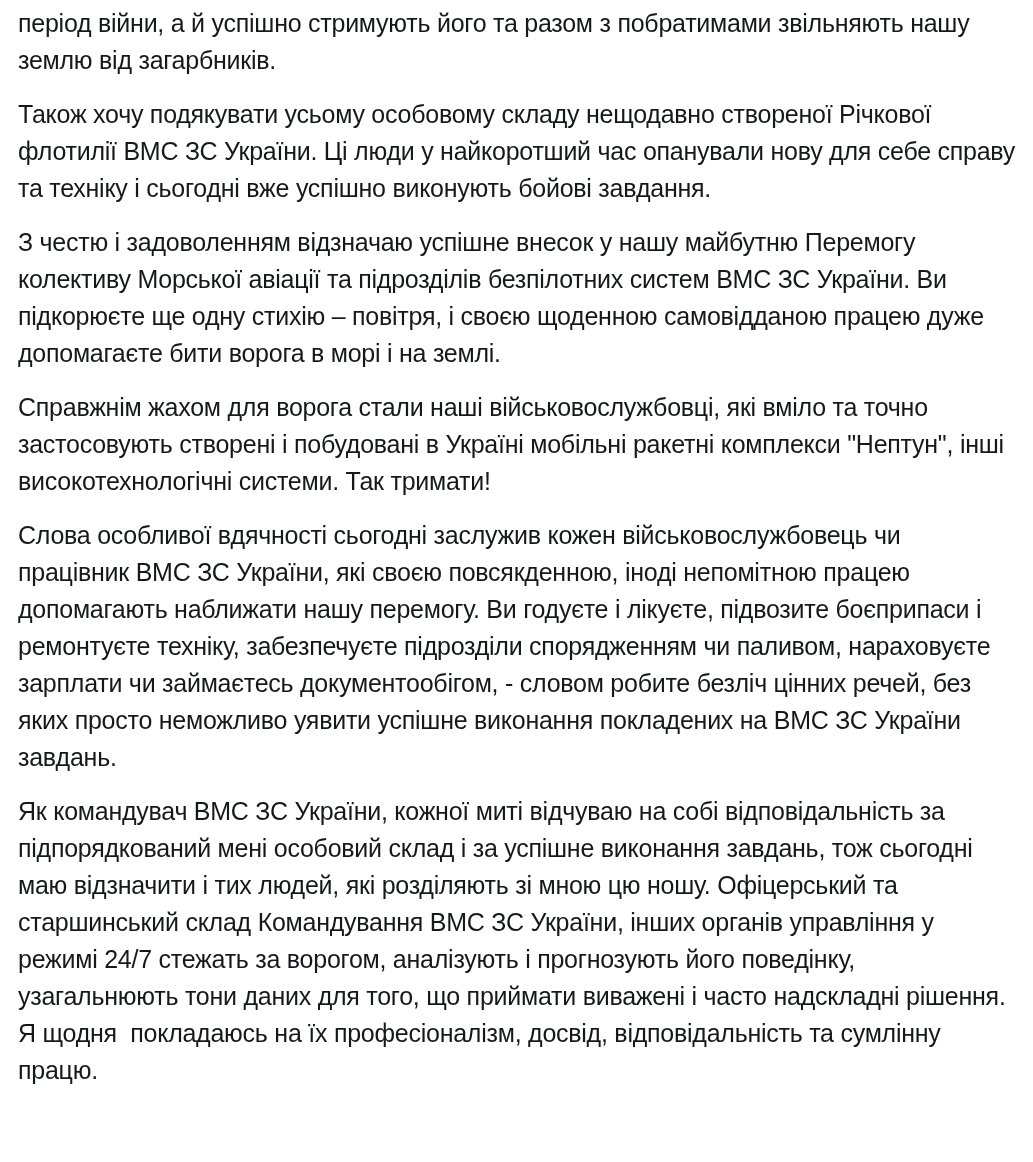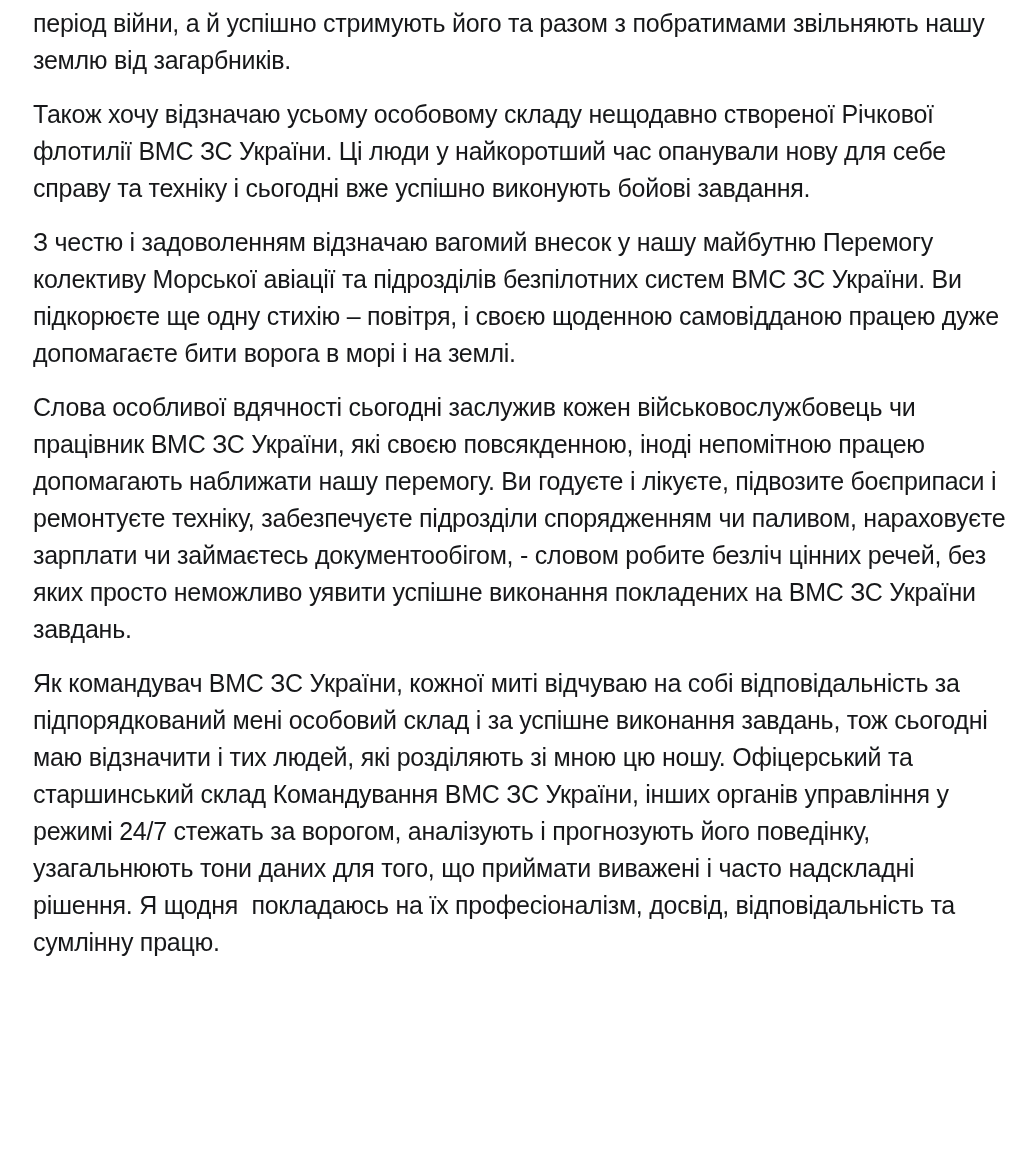--- a/index.html
+++ b/index.html
@@ -17,30 +17,31 @@
     width: 1033px;
     padding: 5px 16px 10px 18px;
     font-family: "Liberation Sans", "DejaVu Sans", sans-serif;
     font-size: 25px;
     line-height: 37px;
     letter-spacing: -0.25px;
     color: #17181a;
     text-align: left;
   }
   .article-body p {
-    margin: 0 0 17px 15px;
+    margin: 0 0 17px 0;
     max-width: 999px;
     white-space: pre-wrap;
   }
   .article-body p:last-child {
     margin-bottom: 0;
   }
 </style>
 </head>
 <body>
 
 <main class="article-body">
   <p>період війни, а й успішно стримують його та разом з побратимами звільняють нашу землю від загарбників.</p>
-  <p>Також хочу відзначаю усьому особовому складу нещодавно створеної Річкової флотилії ВМС ЗС України. Ці люди у найкоротший час опанували нову для себе справу та техніку і сьогодні вже успішно виконують бойові завдання.</p>
-  <p>З честю і задоволенням відзначаю вагомий внесок у нашу майбутню Перемогу колективу Морської авіації та підрозділів безпілотних систем ВМС ЗС України. Ви підкорюєте ще одну стихію – повітря, і своєю щоденною самовідданою працею дуже допомагаєте бити ворога в морі і на землі.</p>
+  <p>Також хочу подякувати усьому особовому складу нещодавно створеної Річкової флотилії ВМС ЗС України. Ці люди у найкоротший час опанували нову для себе справу та техніку і сьогодні вже успішно виконують бойові завдання.</p>
+  <p>З честю і задоволенням відзначаю успішне внесок у нашу майбутню Перемогу колективу Морської авіації та підрозділів безпілотних систем ВМС ЗС України. Ви підкорюєте ще одну стихію – повітря, і своєю щоденною самовідданою працею дуже допомагаєте бити ворога в морі і на землі.</p>
+  <p>Справжнім жахом для ворога стали наші військовослужбовці, які вміло та точно застосовують створені і побудовані в Україні мобільні ракетні комплекси "Нептун", інші високотехнологічні системи. Так тримати!</p>
   <p>Слова особливої вдячності сьогодні заслужив кожен військовослужбовець чи працівник ВМС ЗС України, які своєю повсякденною, іноді непомітною працею допомагають наближати нашу перемогу. Ви годуєте і лікуєте, підвозите боєприпаси і ремонтуєте техніку, забезпечуєте підрозділи спорядженням чи паливом, нараховуєте зарплати чи займаєтесь документообігом, - словом робите безліч цінних речей, без яких просто неможливо уявити успішне виконання покладених на ВМС ЗС України завдань.</p>
   <p>Як командувач ВМС ЗС України, кожної миті відчуваю на собі відповідальність за підпорядкований мені особовий склад і за успішне виконання завдань, тож сьогодні маю відзначити і тих людей, які розділяють зі мною цю ношу. Офіцерський та старшинський склад Командування ВМС ЗС України, інших органів управління у режимі 24/7 стежать за ворогом, аналізують і прогнозують його поведінку, узагальнюють тони даних для того, що приймати виважені і часто надскладні рішення. Я щодня  покладаюсь на їх професіоналізм, досвід, відповідальність та сумлінну працю.</p>
 </main>
 
 </body></html>

